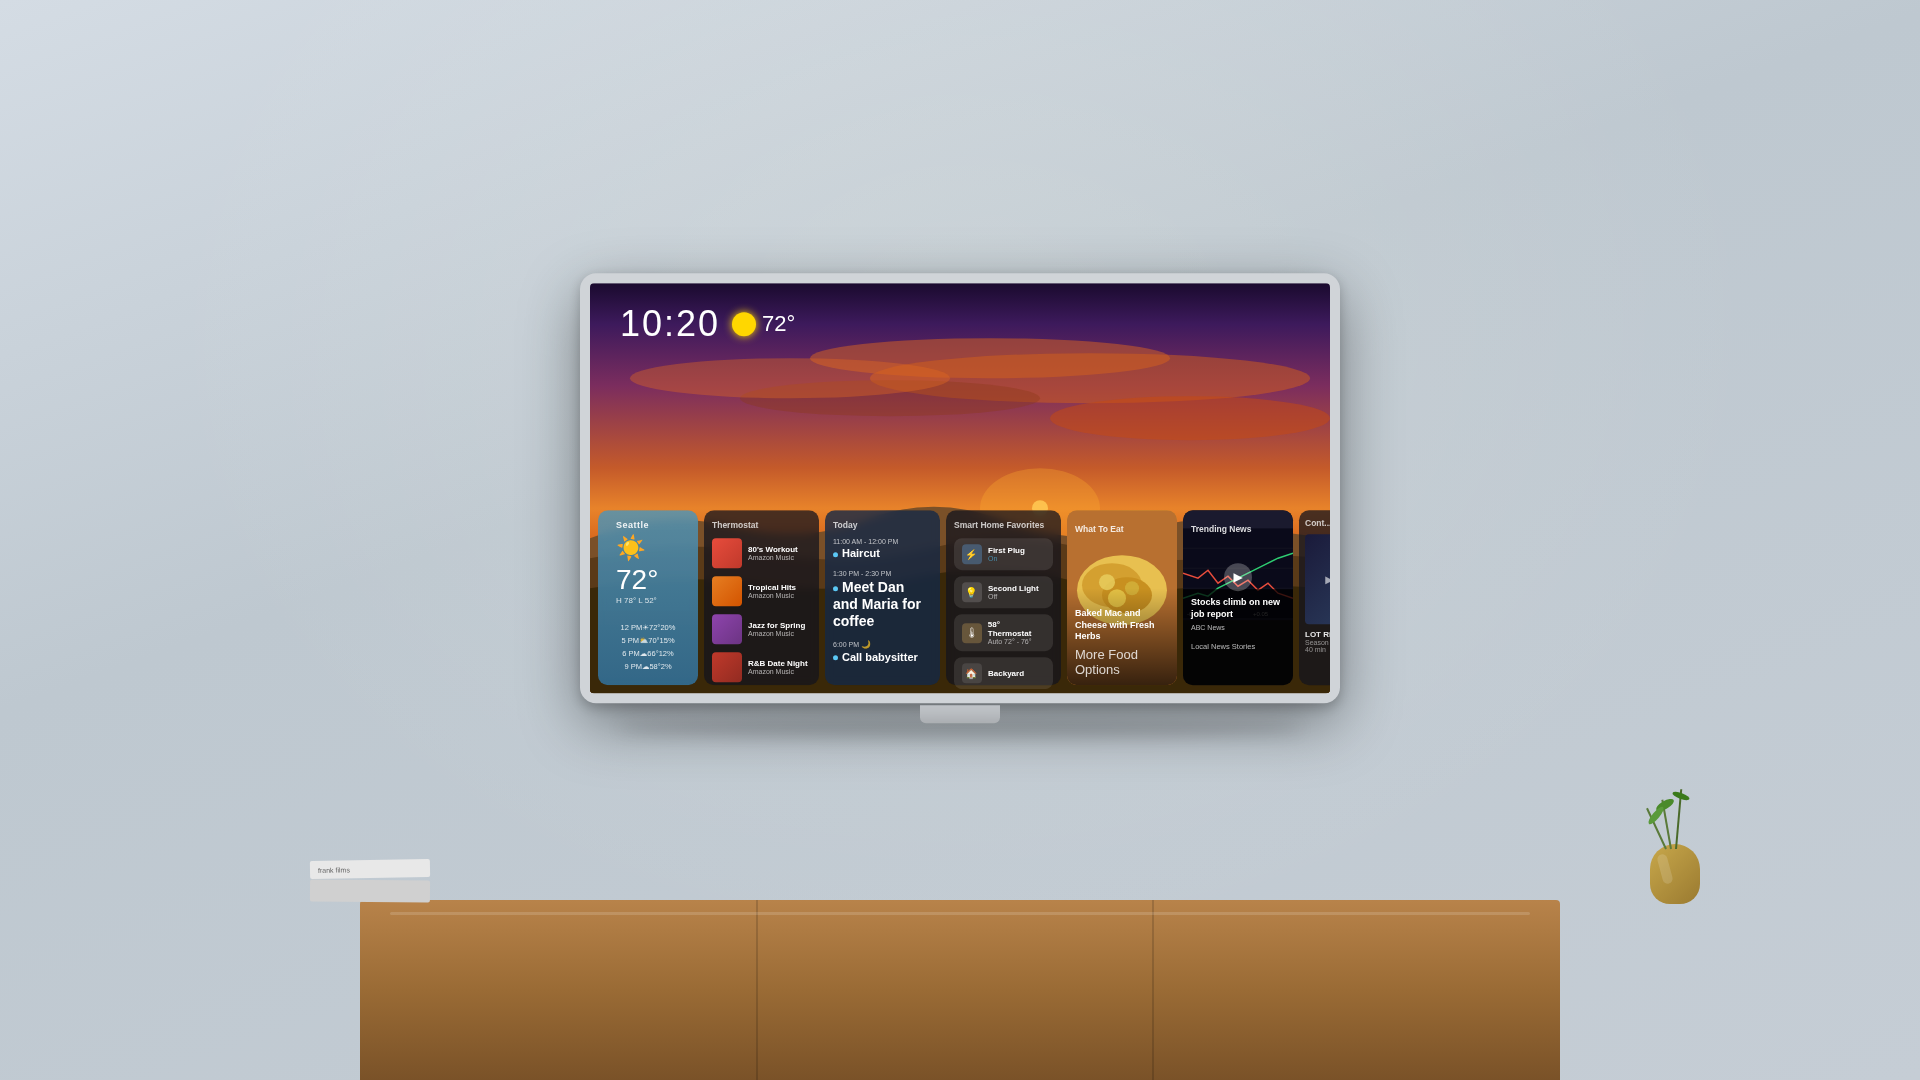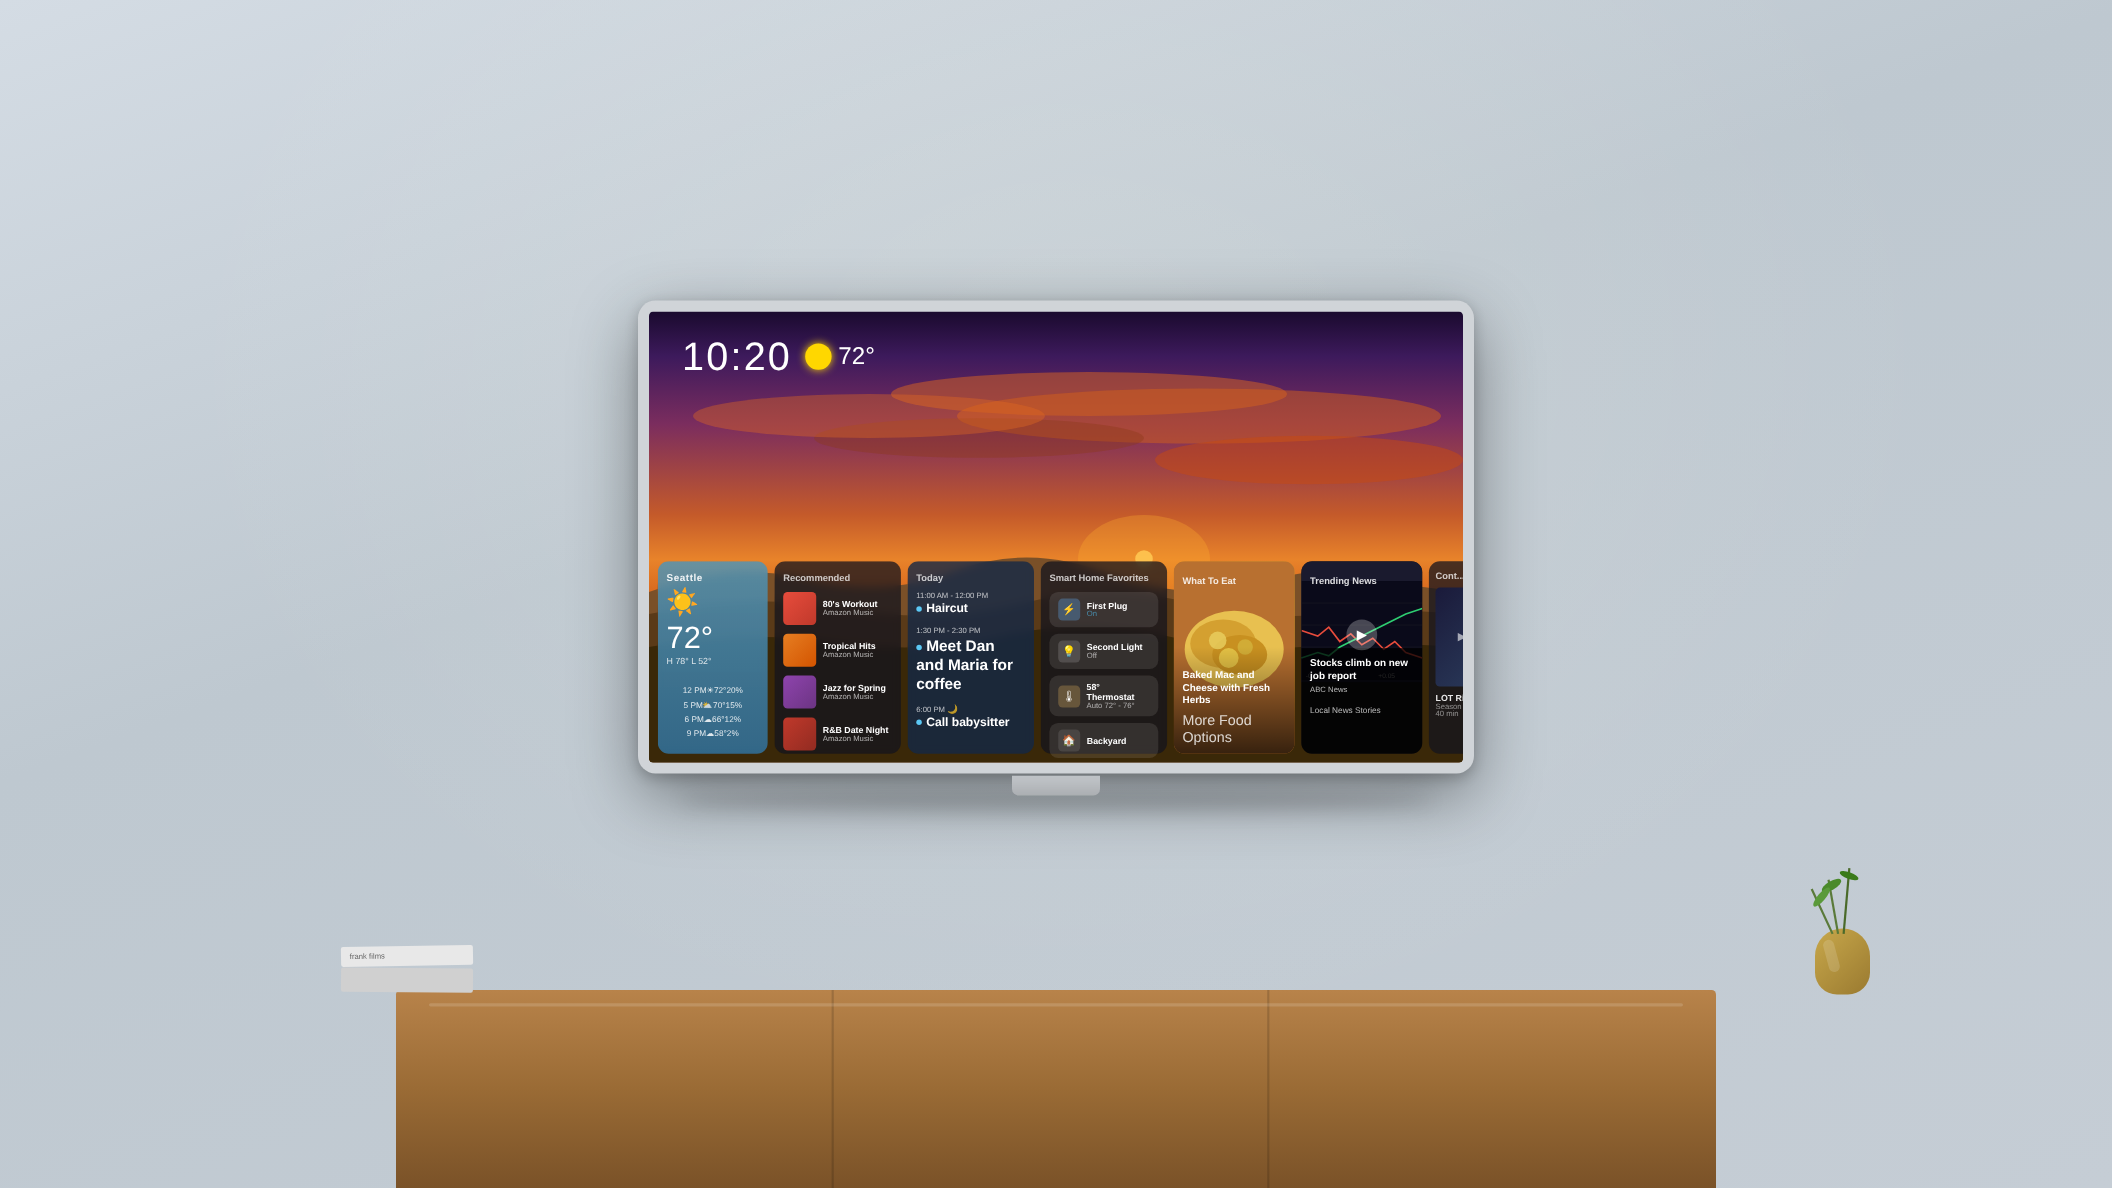--- a/index.html
+++ b/index.html
@@ -162,21 +162,21 @@
       z-index: 10;
       align-items: flex-end;
     }
 
     
     .widget-weather {
       width: 100px;
       height: 175px;
       background: linear-gradient(180deg, rgba(82,148,180,0.85) 0%, rgba(50,110,150,0.9) 100%);
       border-radius: 10px;
-      padding: 10px 8px;
+      padding: 10px 18px;
       color: white;
       flex-shrink: 0;
       backdrop-filter: blur(4px);
     }
 
     .widget-title {
       font-size: 9px;
       font-weight: 600;
       opacity: 0.9;
       margin-bottom: 6px;
@@ -608,21 +608,21 @@
           </div>
           <div class="weather-row">
             <span>9 PM</span>
             <span>☁</span>
             <span>58°</span>
             <span>2%</span>
           </div>
         </div>
 
         <div class="widget-recommended">
-          <div class="widget-header-title">Recommended</div>
+          <div class="widget-header-title">Thermostat</div>
           <div class="music-item">
             <div class="music-thumb" style="background:linear-gradient(135deg,#e74c3c,#c0392b)"></div>
             <div class="music-info">
               <div class="music-title">80's Workout</div>
               <div class="music-sub">Amazon Music</div>
             </div>
           </div>
           <div class="music-item">
             <div class="music-thumb" style="background:linear-gradient(135deg,#e67e22,#d35400)"></div>
             <div class="music-info">

